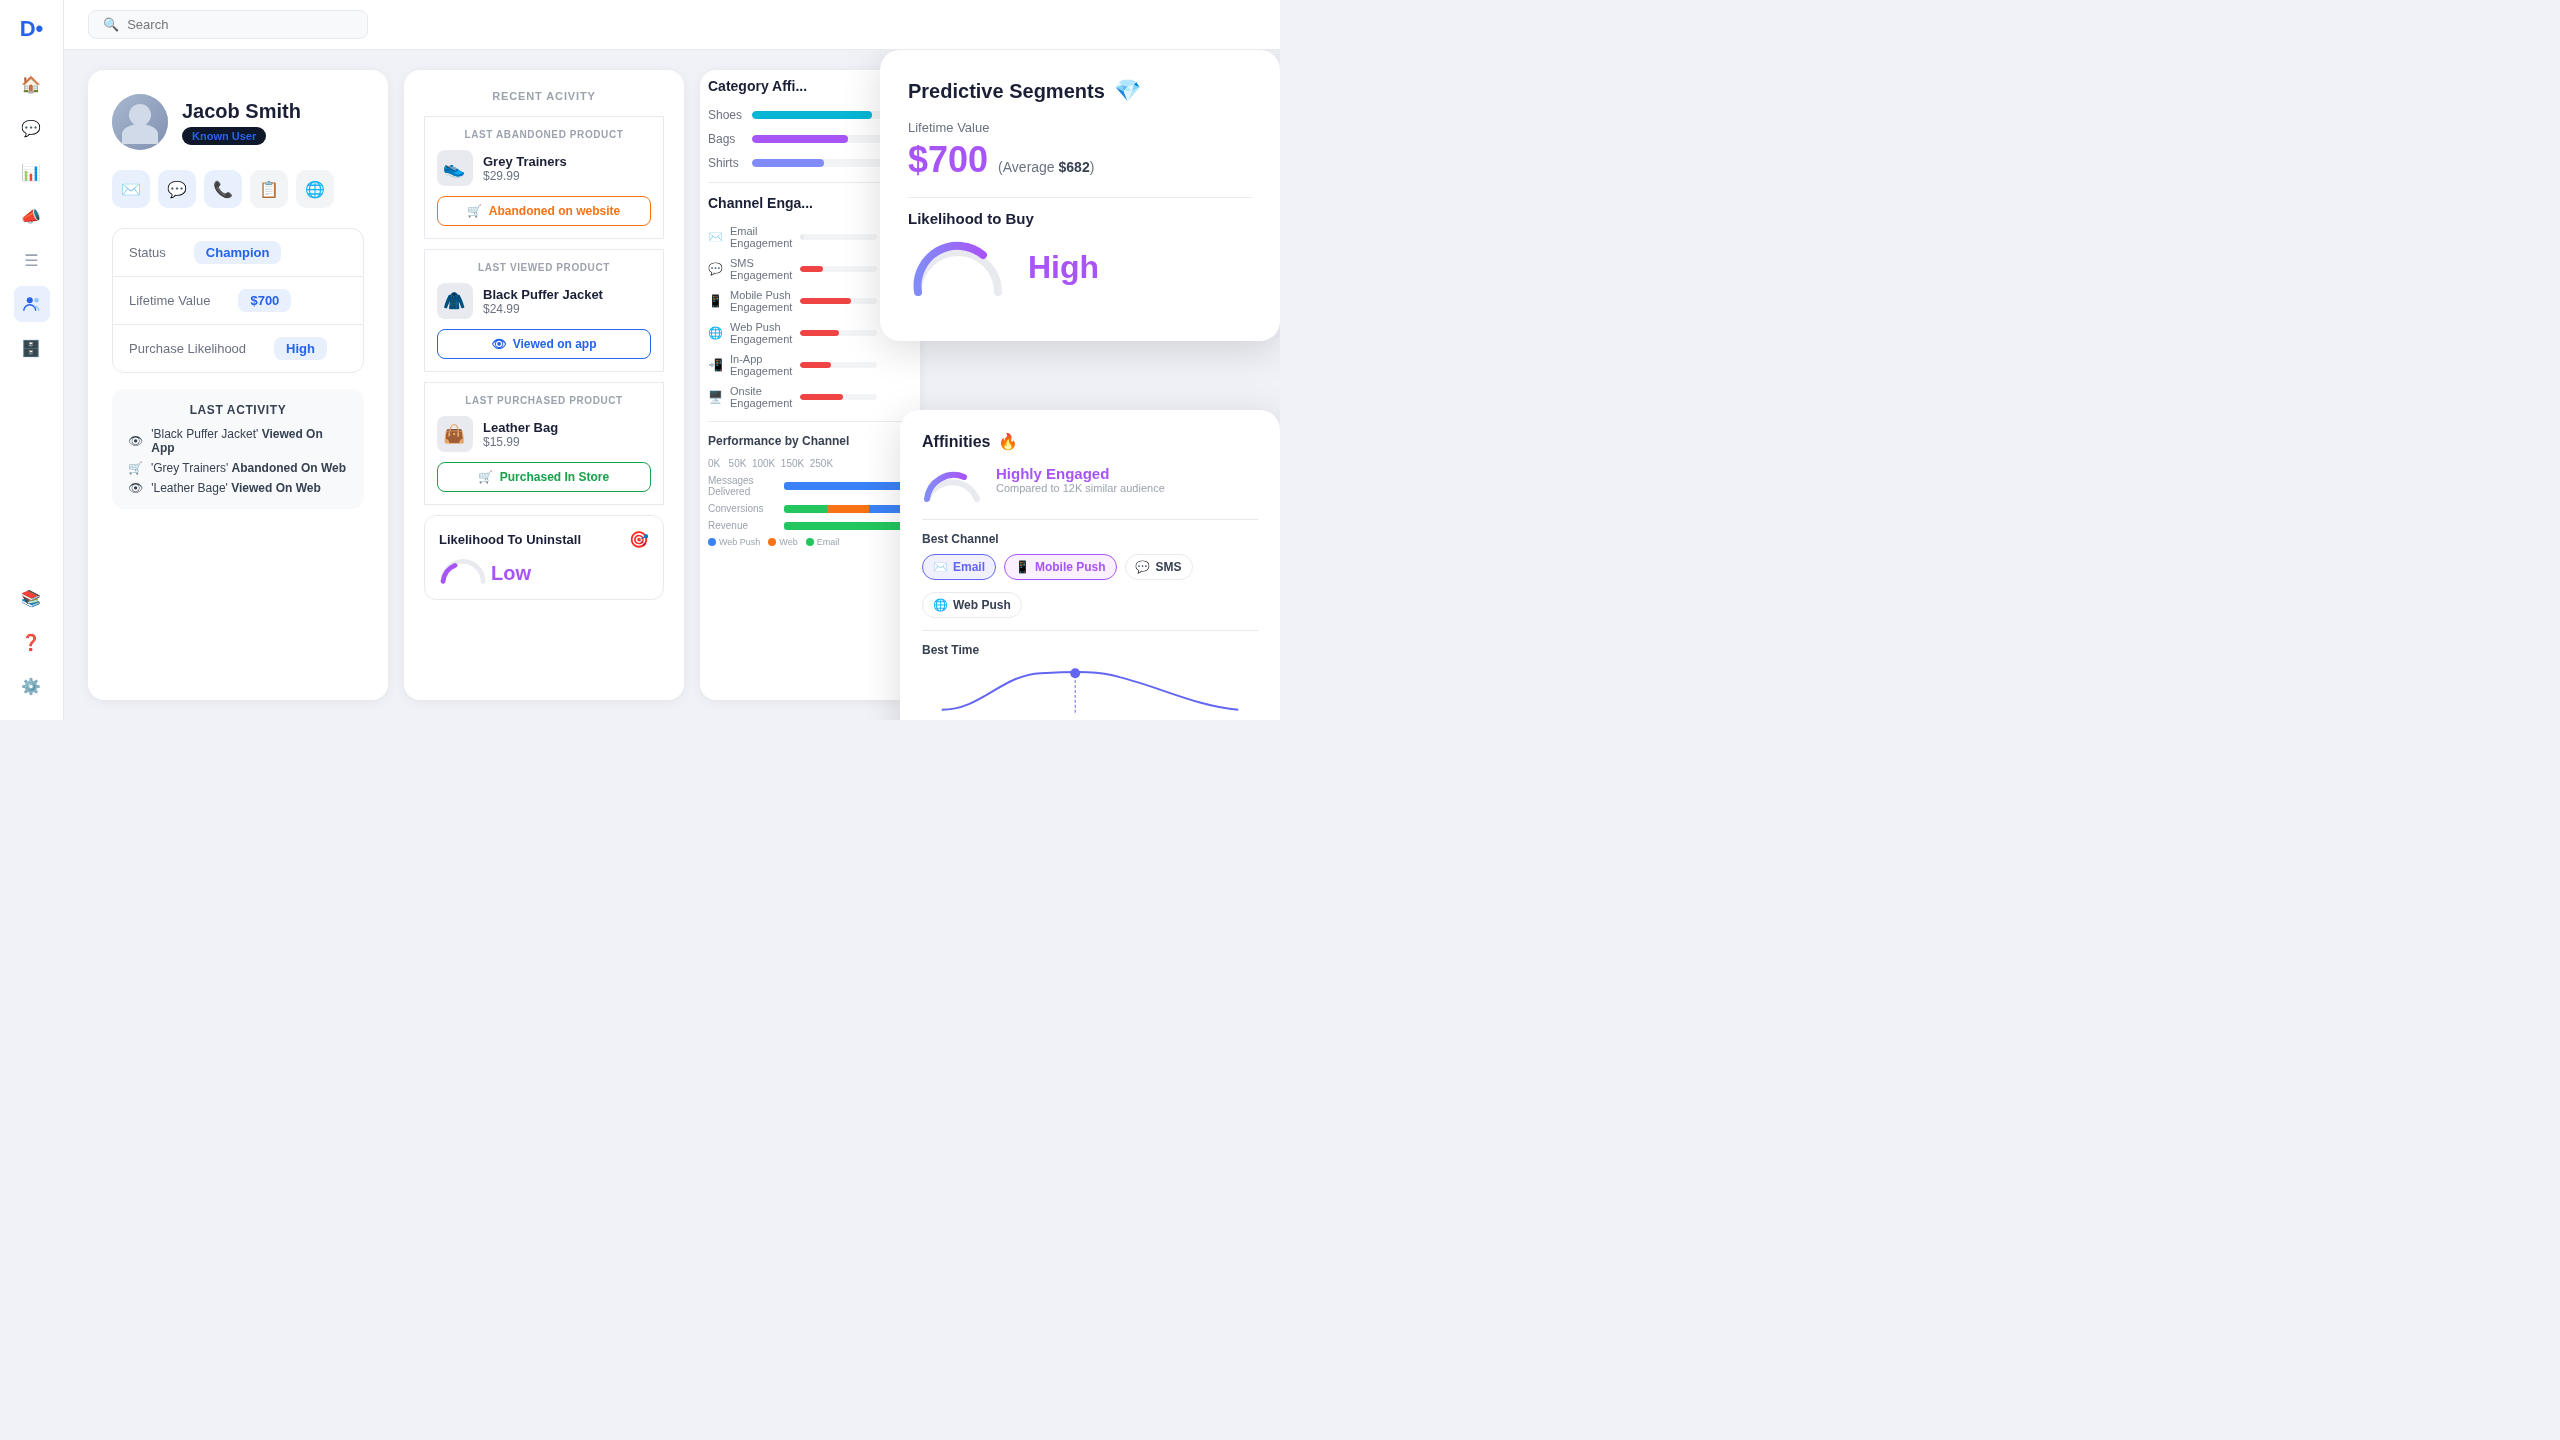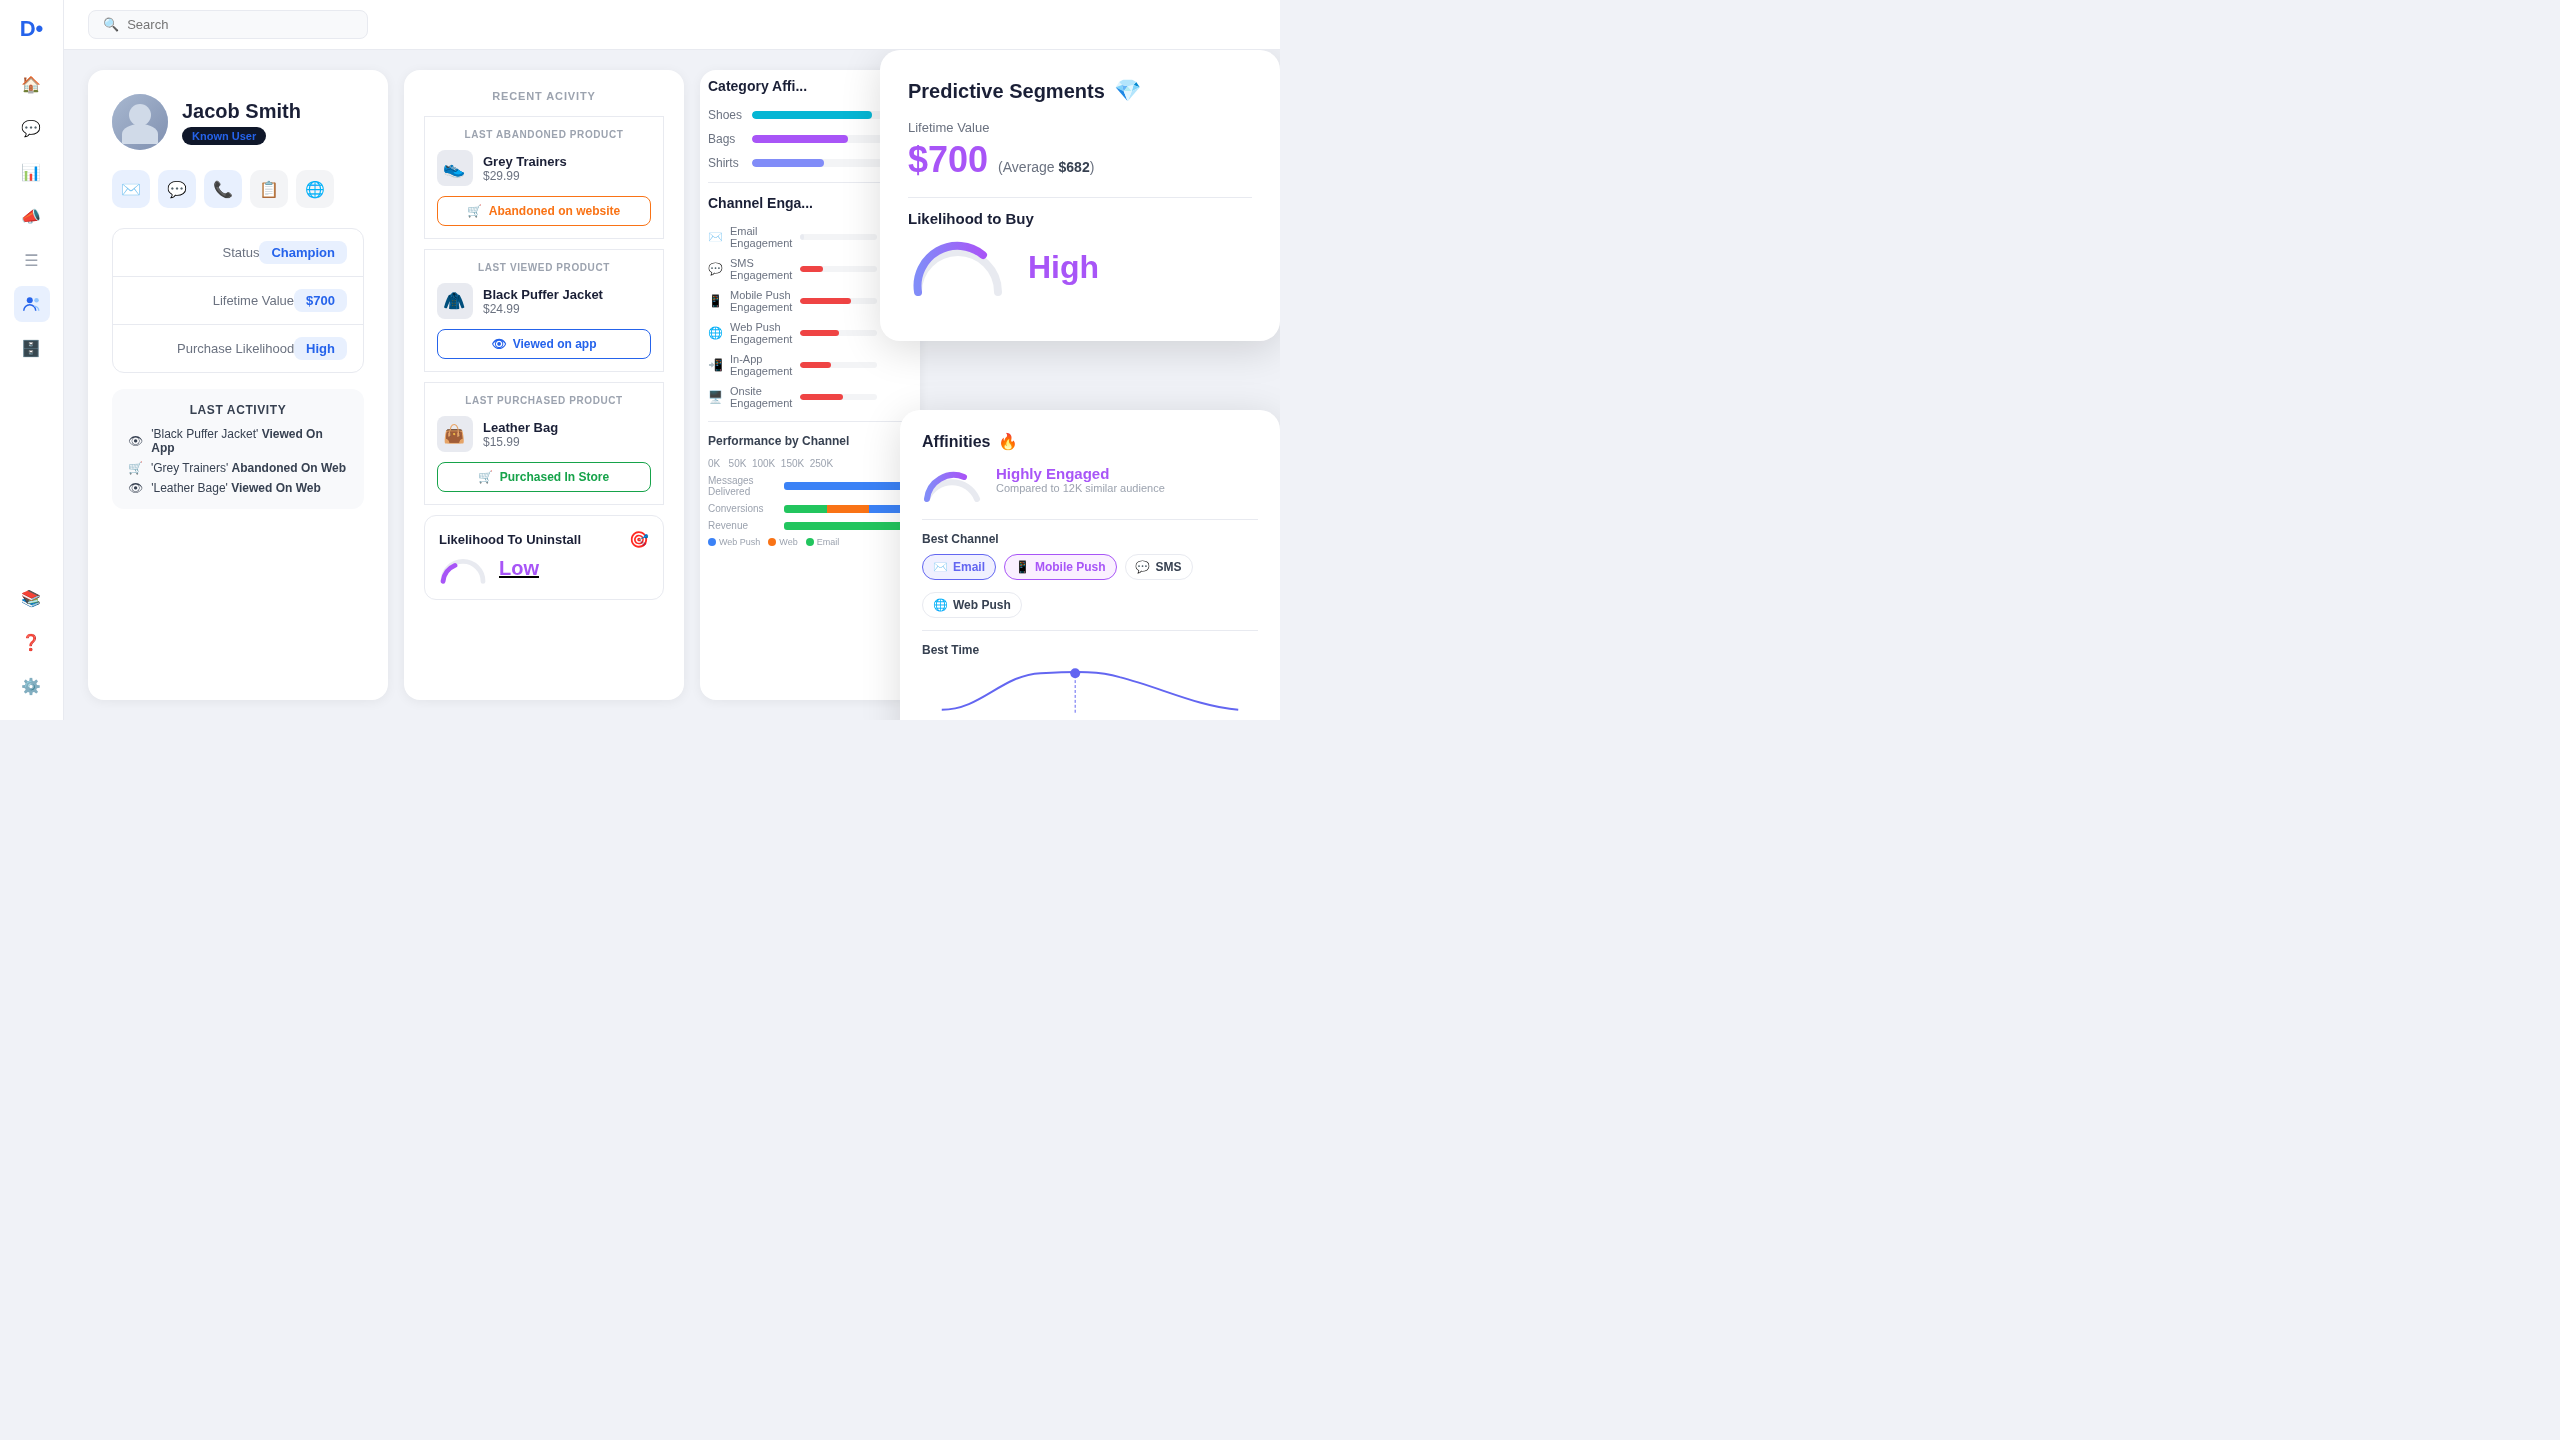--- a/index.html
+++ b/index.html
@@ -183,23 +183,24 @@
     
     .stats-table {
       border: 1px solid #e8eaf0;
       border-radius: 12px;
       overflow: hidden;
       margin-bottom: 16px;
     }
     .stat-row {
       display: flex;
       align-items: center;
-      justify-content: flex-end;
+      justify-content: flex-start;
       padding: 12px 16px;
       border-bottom: 1px solid #e8eaf0;
+      gap: 28px;
     }
     .stat-row:last-child { border-bottom: none; }
     .stat-label { color: #6b7280; font-size: 13px; }
     .stat-value {
       font-size: 13px;
       font-weight: 600;
       padding: 4px 12px;
       border-radius: 8px;
     }
     .stat-value.champion { background: #e8f0fe; color: #2563eb; }
@@ -317,23 +318,22 @@
     }
     .likelihood-header {
       display: flex;
       align-items: center;
       justify-content: space-between;
       margin-bottom: 8px;
     }
     .likelihood-title { font-size: 13px; font-weight: 600; color: #1a1f36; }
     .likelihood-gauge {
       display: flex;
-      align-items: flex-start;
-      gap: 12px;
-      text-decoration: underline;
+      align-items: flex-end;
+      gap: 4px;
     }
     .gauge-small {
       width: 48px;
       height: 28px;
       position: relative;
     }
     .likelihood-value {
       font-size: 20px;
       font-weight: 800;
       color: #a855f7;

